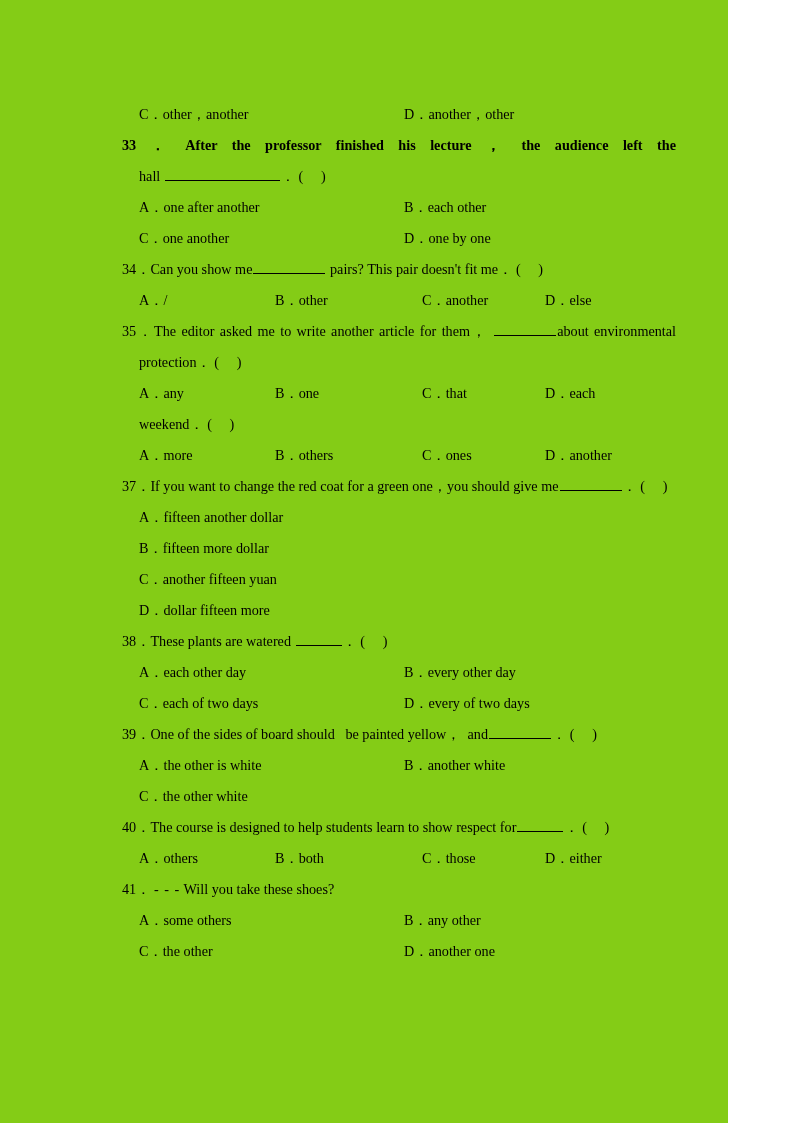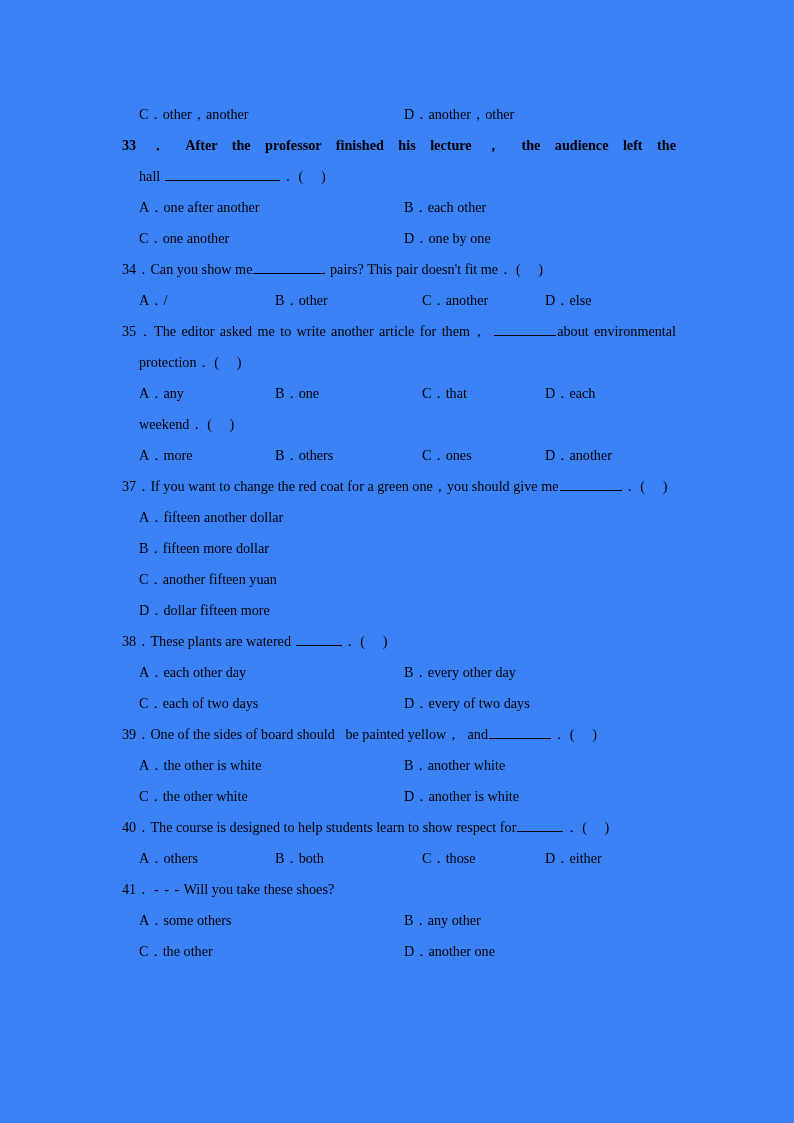--- a/index.html
+++ b/index.html
@@ -10,23 +10,23 @@
   }
   body {
     width: 794px;
     height: 1123px;
     font-family: "Liberation Serif", "DejaVu Serif", serif;
     color: #000000;
     overflow: hidden;
   }
   .page {
     position: relative;
-    width: 794px;
+    width: 728px;
     height: 1123px;
-    background: #3b82f6;
+    background: #84cc16;
     box-sizing: border-box;
   }
   .content {
     position: absolute;
     left: 122px;
     top: 99px;
     width: 554px;
   }
   .qline {
     font-size: 14.2px;
@@ -259,23 +259,20 @@
         <span class="opt-letter">A．</span><span>the other is white</span>
       </div>
       <div class="opt col-b">
         <span class="opt-letter">B．</span><span>another white</span>
       </div>
     </div>
     <div class="opts two">
       <div class="opt col-a">
         <span class="opt-letter">C．</span><span>the other white</span>
       </div>
-      <div class="opt col-b">
-        <span class="opt-letter">D．</span><span>another is white</span>
-      </div>
     </div>
 
     <div class="question">
       <div class="qline nojust"><span class="q-num">40．</span><span>The course is designed to help students learn to show respect for</span><span class="blank blank-sm"></span><span>．</span> <span class="paren">(     )</span></div>
     </div>
     <div class="opts four">
       <div class="opt col-a">
         <span class="opt-letter">A．</span><span>others</span>
       </div>
       <div class="opt col-b">

